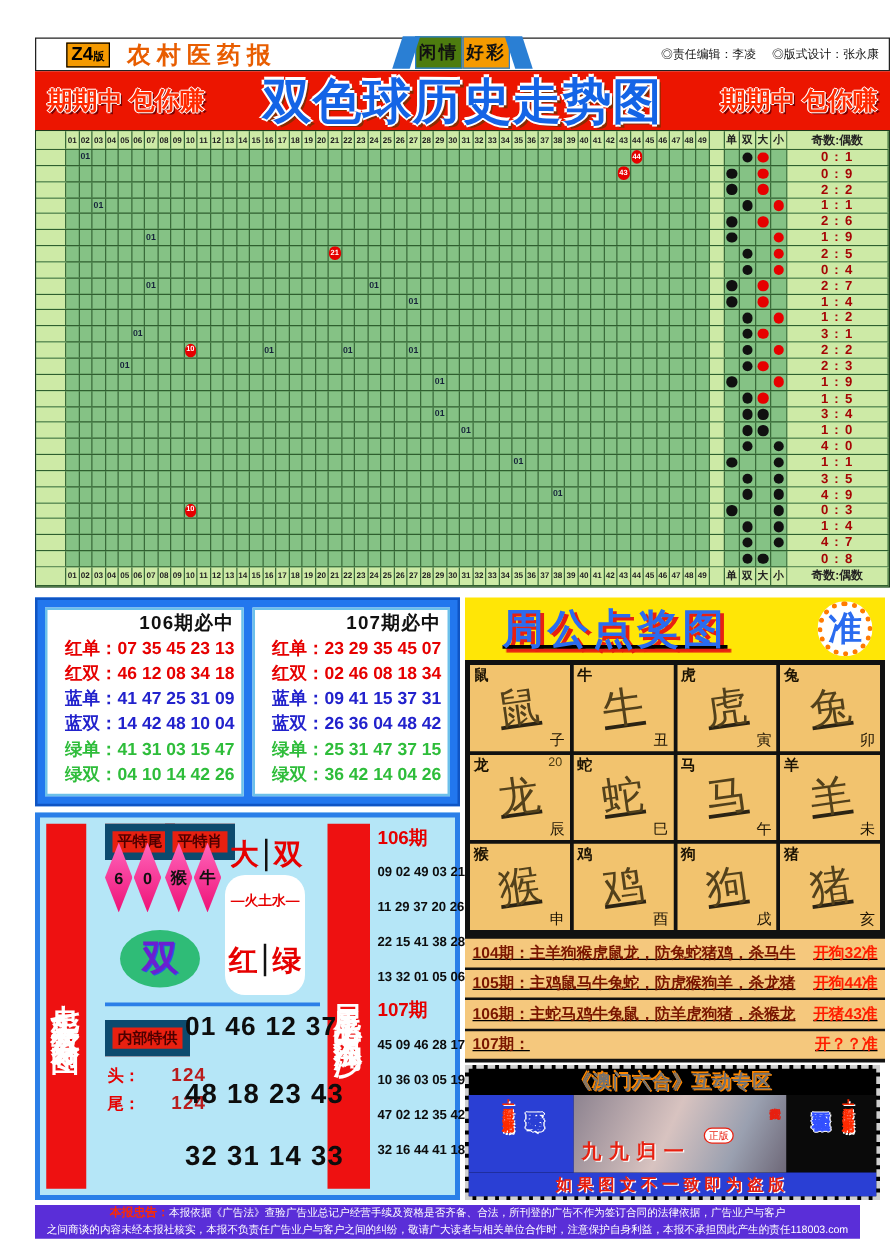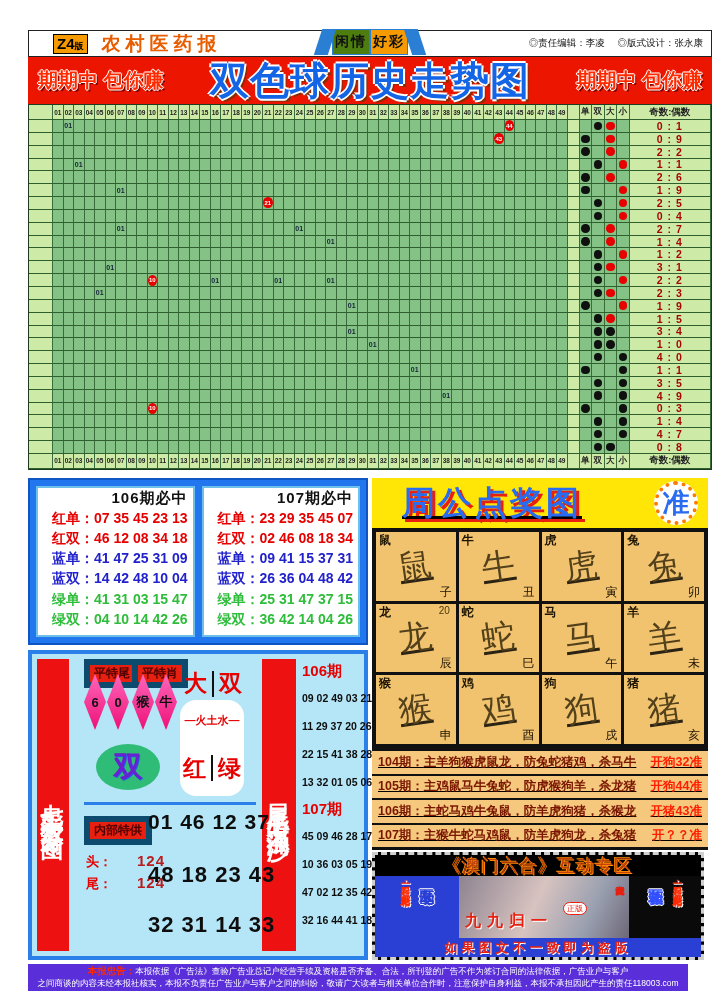--- a/index.html
+++ b/index.html
@@ -80,21 +80,21 @@
   .divline{position:absolute;left:52px;top:148px;width:172px;height:3px;background:#2b7fe8;}
   .numbig{position:absolute;font-size:21px;font-weight:900;color:#0d0d0d;letter-spacing:1px;white-space:nowrap;}
   .touwei{position:absolute;font-size:13px;font-weight:900;color:#e60000;}
   .touwei b{color:#b91c1c;font-size:15px;letter-spacing:1px;margin-left:25px;}
   .tailcol{position:absolute;left:270px;top:4px;width:64px;display:flex;flex-direction:column;}
   .tailp{font-size:15px;font-weight:900;color:#e60000;height:26px;line-height:26px;}
   .tailrow{font-size:10.5px;font-weight:900;color:#0d0d0d;height:28px;line-height:28px;white-space:nowrap;}
 
   
   .mc{position:absolute;left:372px;top:852px;width:332px;height:108px;background:#000;border:3px dashed #cfcfcf;box-sizing:border-box;display:flex;flex-direction:column;}
-  .mchead{height:21px;display:flex;align-items:center;justify-content:center;font-size:18px;font-weight:400;color:#c2410c;letter-spacing:1px;text-shadow:1px 1px 0 #ff8800,-1px -1px 0 #ff8800;white-space:nowrap;}
+  .mchead{height:21px;display:flex;align-items:center;justify-content:center;font-size:15px;font-weight:700;color:#737373;letter-spacing:1px;text-shadow:1px 1px 0 #ff8800,-1px -1px 0 #ff8800;white-space:nowrap;}
   .mcbody{flex:1;display:flex;min-height:0;}
   .mcleft{width:84px;background:#2a3fd4;display:flex;justify-content:center;gap:5px;padding:2px 0;}
   .mcright{width:72px;background:#0a0a0a;display:flex;justify-content:center;gap:5px;padding:2px 0;}
   .vred{writing-mode:vertical-rl;text-orientation:upright;color:#ff2a00;font-weight:900;font-size:10px;text-shadow:1px 1px 0 #fff;letter-spacing:0;}
   .vblue{writing-mode:vertical-rl;text-orientation:upright;color:#2a3fd4;font-weight:900;font-size:15px;text-shadow:1px 0 0 #fff,-1px 0 0 #fff,0 1px 0 #fff,0 -1px 0 #fff;}
   .mcright .vblue{color:#3350ff;}
   .mcphoto{flex:1;background:linear-gradient(115deg,#8d8390 0%,#d8c3c0 45%,#9aa0b0 75%,#6e6878 100%);position:relative;overflow:hidden;}
   .jjgy{position:absolute;left:6px;bottom:6px;font-size:16px;font-weight:900;color:#e82010;text-shadow:1px 1px 0 #fff;letter-spacing:6px;white-space:nowrap;}
   .lnzz{position:absolute;right:3px;top:3px;writing-mode:vertical-rl;text-orientation:upright;font-size:9px;color:#e82010;font-weight:900;}
   .zb{position:absolute;right:42px;top:26px;background:#fff;color:#e82010;font-size:8px;border-radius:8px;padding:0 3px;border:1px solid #e82010;}
@@ -1971,21 +1971,20 @@
           <span>主鸡鼠马牛兔蛇，防虎猴狗羊，杀龙猪</span>
           <span class="pres">开狗44准</span>
         </div>
         <div class="prow">
           <span>106期：</span>
           <span>主蛇马鸡牛兔鼠，防羊虎狗猪，杀猴龙</span>
           <span class="pres">开猪43准</span>
         </div>
         <div class="prow">
           <span>107期：</span>
-          <span>主猴牛蛇马鸡鼠，防羊虎狗龙，杀兔猪</span>
           <span class="pres">开？？准</span>
         </div>
       </div>
   </div>
 
   <div class="qx">
     <div class="vban vbl">七星彩合数分布图</div>
     <div class="vban vbr">尾尾必中大浪淘沙</div>
     <div class="chip" style="left:52px;top:5px;">平特尾</div>
     <div class="chip" style="left:100px;top:5px;">平特肖</div>

